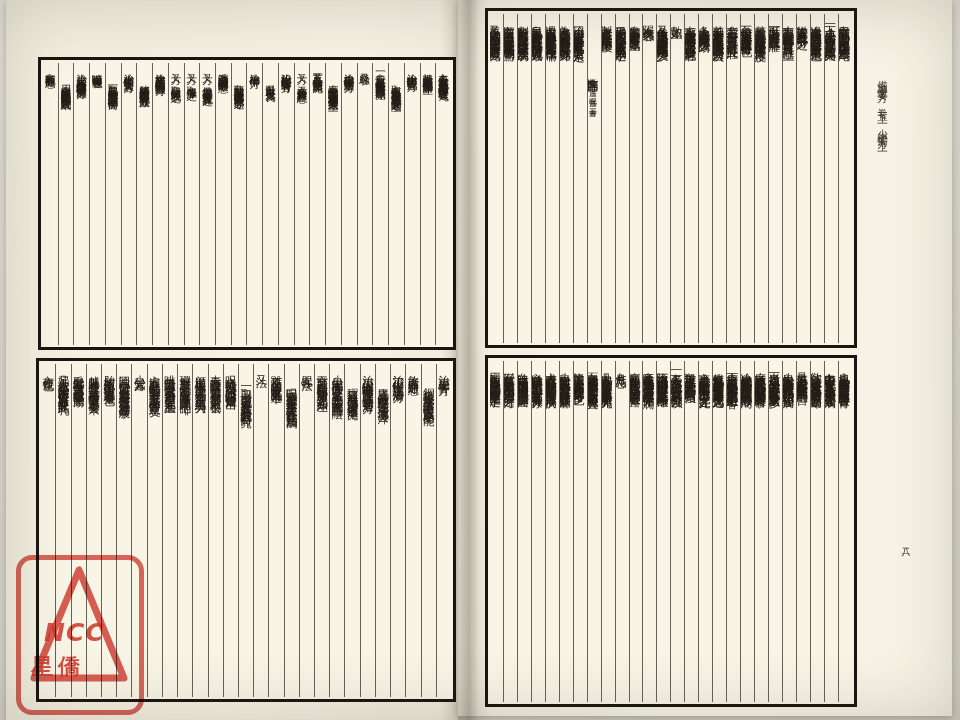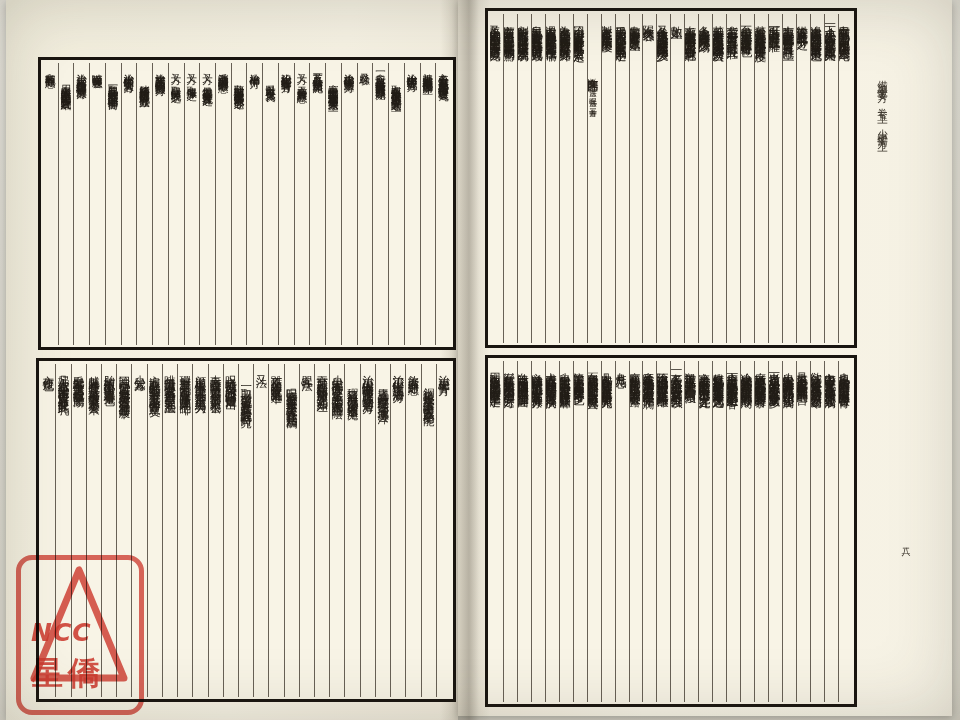--- a/index.html
+++ b/index.html
@@ -58,27 +58,27 @@
     writing-mode:vertical-rl; text-orientation:upright;
     font-size:9px; letter-spacing:1px; color:#3c362c;
   }
   .stamp {
     position:absolute; left:16px; top:555px; width:118px; height:150px;
     border:5px solid rgba(206,44,34,.78); border-radius:16px;
     mix-blend-mode:multiply; opacity:.92;
   }
   .stamp svg { position:absolute; left:6px; top:2px; }
   .stamp-ncc {
-    position:absolute; left:10px; top:58px;
+    position:absolute; left:23px; top:58px;
     color:rgba(206,44,34,.88); font-size:25px; font-weight:bold; font-style:italic;
     letter-spacing:1px;
   }
   .stamp-cn {
     position:absolute; left:10px; top:92px;
-    color:rgba(206,44,34,.88); font-size:32px; font-weight:bold; letter-spacing:5px;
+    color:rgba(206,44,34,.88); font-size:22px; font-weight:bold; letter-spacing:5px;
   }
 </style>
 </head>
 <body>
 
 <div class="scene">
 
   <div class="page page-left"></div>
   <div class="page page-right"></div>
   <div class="gutter"></div>

